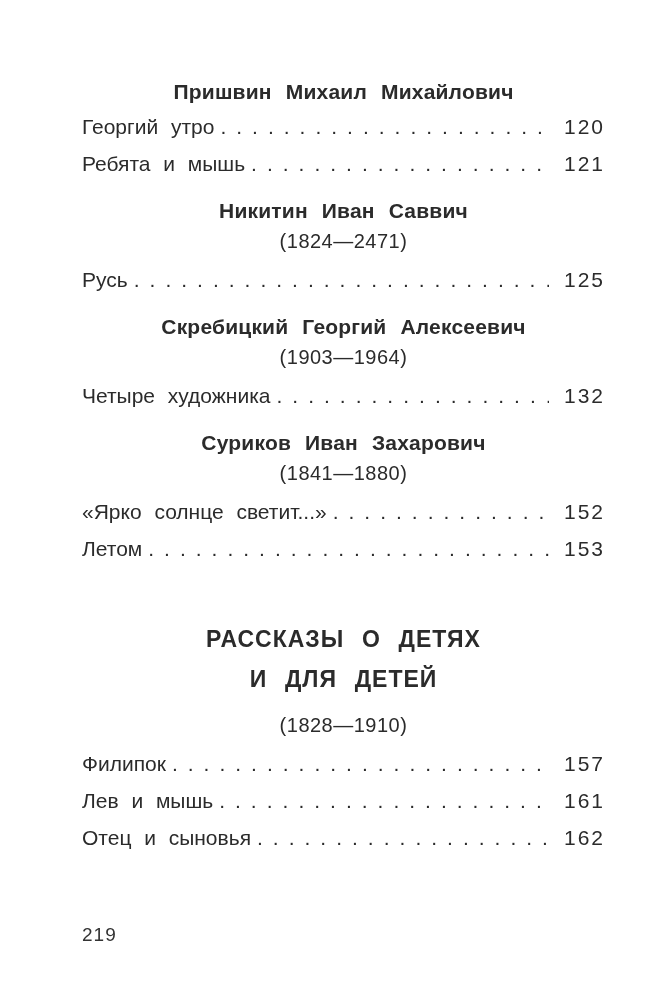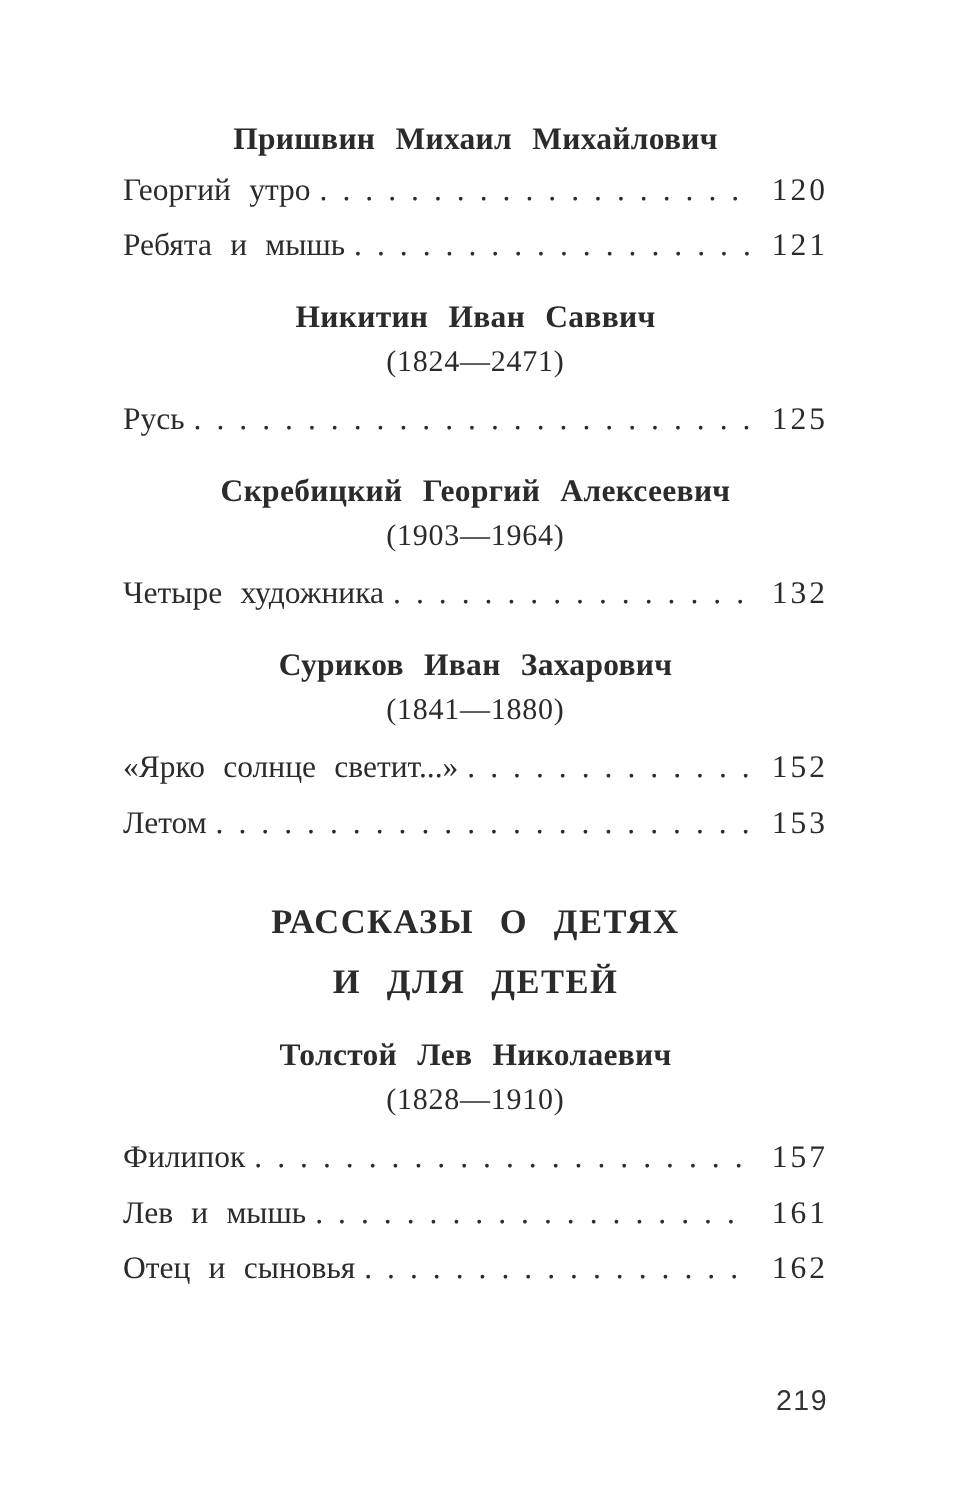--- a/index.html
+++ b/index.html
@@ -15,22 +15,21 @@
     font-family: "Liberation Sans", "DejaVu Sans", sans-serif;
     overflow: hidden;
   }
   .page {
     position: absolute;
     top: 0; left: 0;
     width: 651px;
     height: 1000px;
   }
   .toc {
-    padding: 76px 99px 0 82px;
-    font-family: Liberation Serif, serif;
+    padding: 76px 46px 0 82px;
   }
   .section {
     margin-bottom: 13px;
   }
   .author {
     font-size: 21px;
     font-weight: bold;
     line-height: 32px;
     text-align: center;
     word-spacing: 0.38em;
@@ -63,35 +62,35 @@
     letter-spacing: 10px;
     margin-left: 6px;
     font-size: 21px;
   }
   .entry .pagenum {
     flex: none;
     letter-spacing: 2px;
     margin-left: 15px;
   }
   .part-heading {
-    margin-top: 28px;
+    margin-top: 52px;
     margin-bottom: 12px;
     text-align: center;
     font-size: 23px;
     font-weight: bold;
     line-height: 40px;
     word-spacing: 0.45em;
     letter-spacing: 1px;
   }
   .footer {
     position: absolute;
     left: 82px;
     right: 99px;
     top: 924px;
-    text-align: right;
+    text-align: left;
     font-size: 19px;
     letter-spacing: 1px;
     color: #333333;
   }
 </style>
 </head>
 <body>
 
 <div class="page">
   <div class="toc">
@@ -144,21 +143,20 @@
         <span class="pagenum">153</span>
       </div>
     </div>
 
     <div class="part-heading">
       <div>РАССКАЗЫ О ДЕТЯХ</div>
       <div>И ДЛЯ ДЕТЕЙ</div>
     </div>
 
     <div class="section">
-      <div class="author">Толстой Лев Николаевич</div>
       <div class="years">(1828—1910)</div>
       <div class="entry">
         <span class="title">Филипок</span>
         <span class="leader" aria-hidden="true">.............................................</span>
         <span class="pagenum">157</span>
       </div>
       <div class="entry">
         <span class="title">Лев и мышь</span>
         <span class="leader" aria-hidden="true">.............................................</span>
         <span class="pagenum">161</span>

